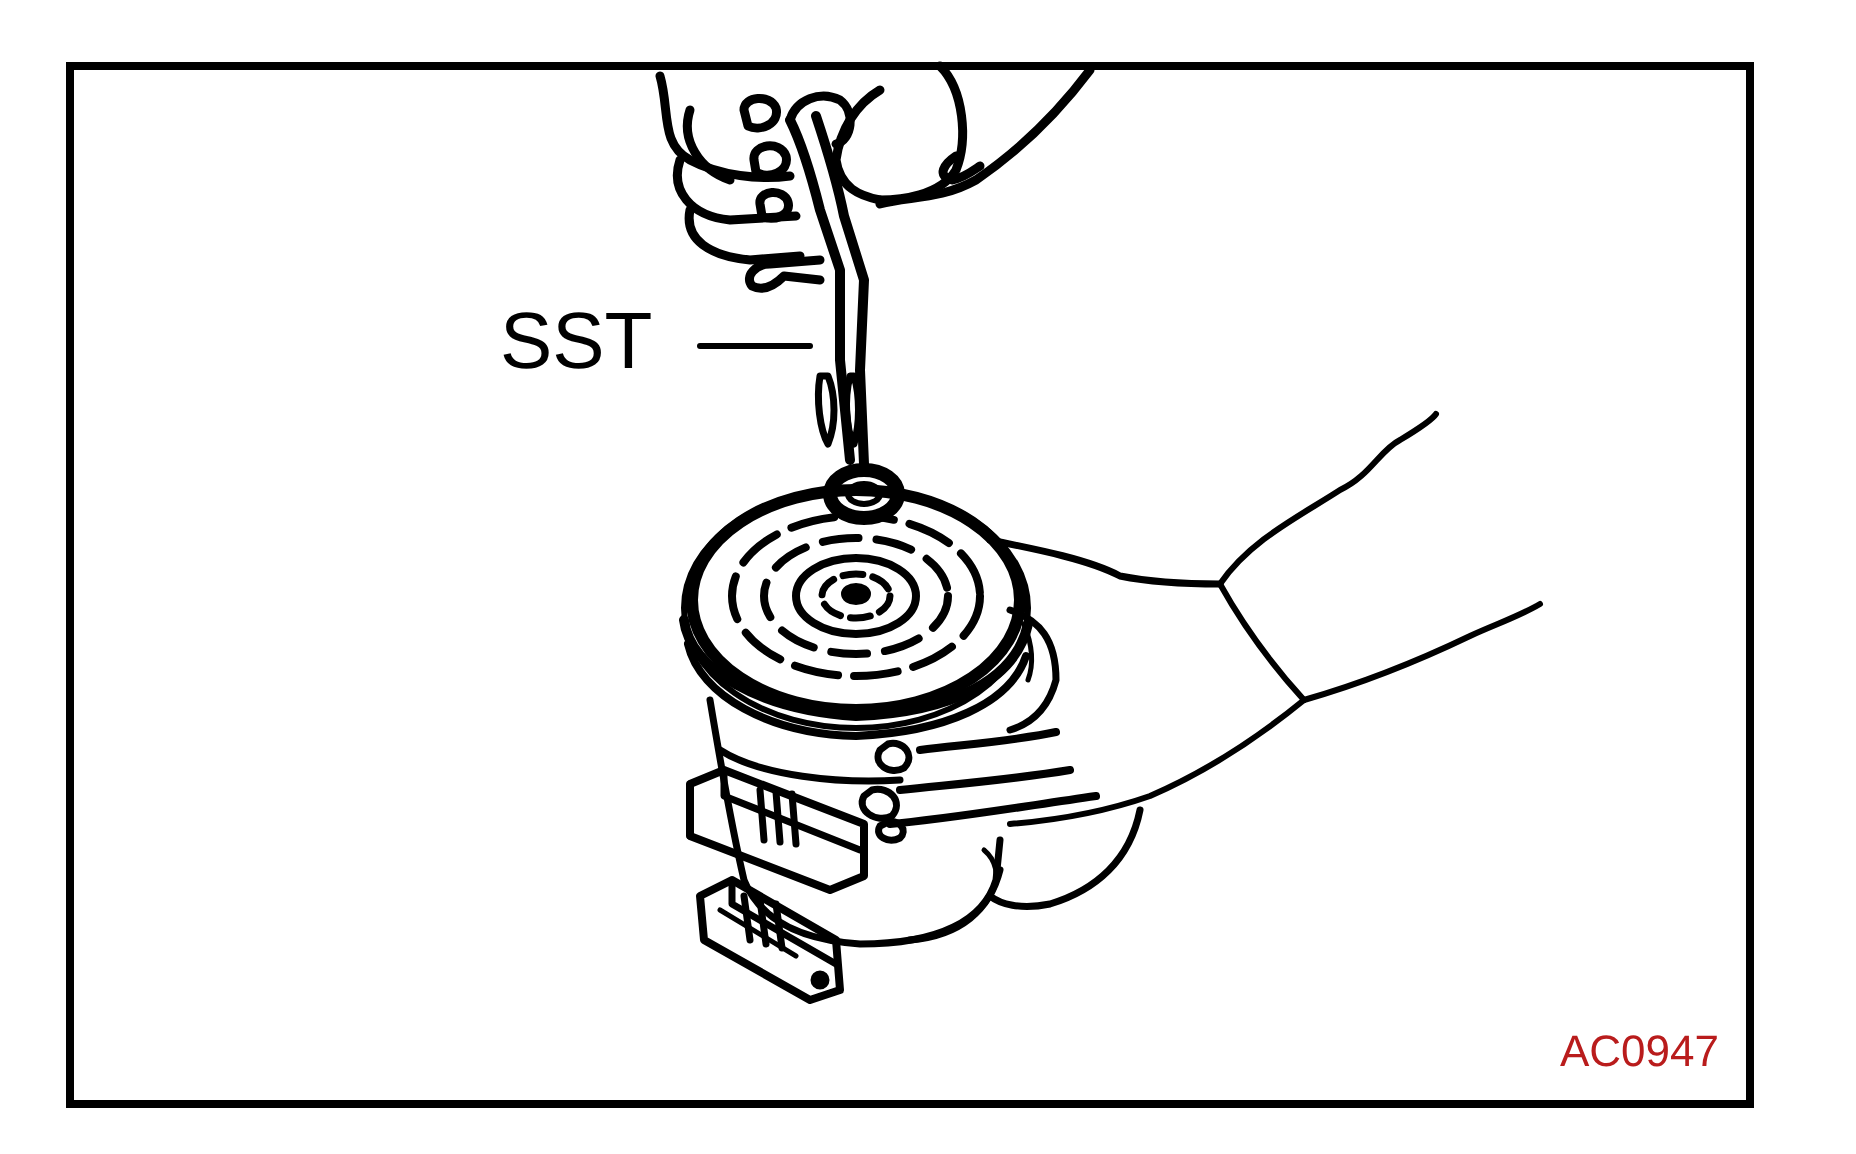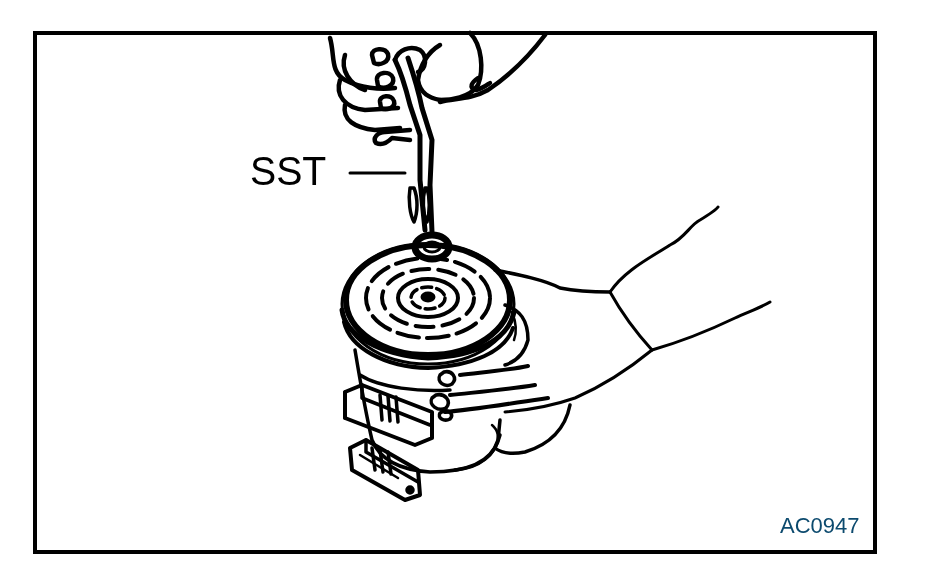--- a/index.html
+++ b/index.html
@@ -40,21 +40,21 @@
       letter-spacing: 0px;
       line-height: 1;
       transform: scaleX(0.98);
       transform-origin: left top;
     }
     .figure-code {
       position: absolute;
       left: 780px;
       top: 515px;
       font-size: 22px;
-      color: #0c4a6e;
+      color: #b91c1c;
       line-height: 1;
     }
   </style>
 </head>
 <body>
 
 <div class="figure-frame"></div>
 
 <svg class="illustration" viewBox="0 0 928 577" xmlns="http://www.w3.org/2000/svg" fill="none" stroke="#000" stroke-linecap="round" stroke-linejoin="round">
 

